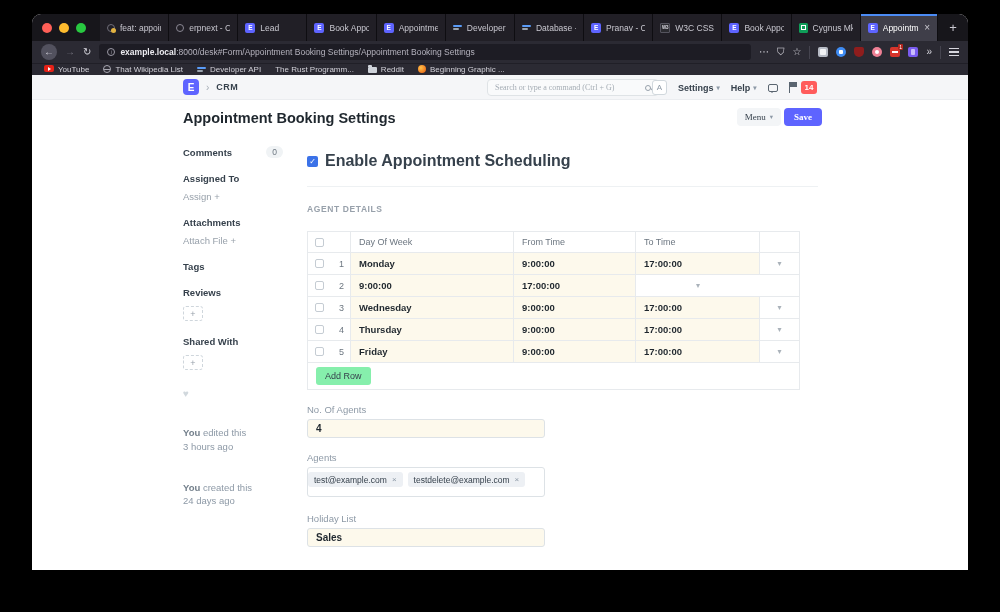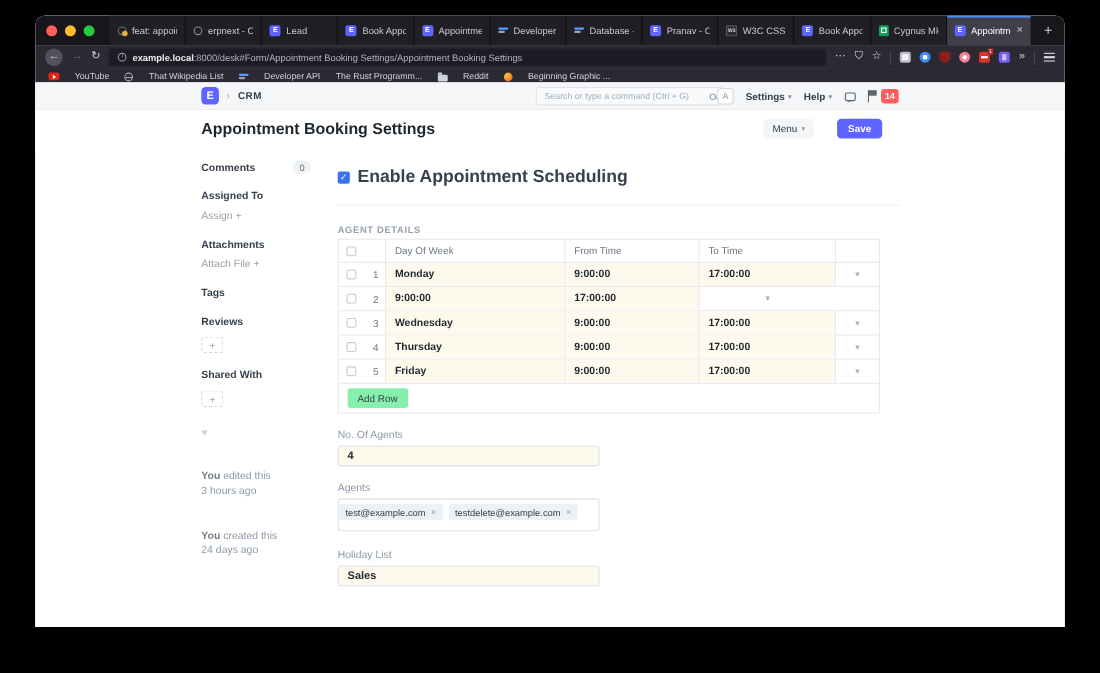--- a/index.html
+++ b/index.html
@@ -46,55 +46,55 @@
   .ext-blue { background:#3f8cf3; border-radius:50%; } .ext-blue::after{content:"";position:absolute;left:3px;top:3px;width:4px;height:4px;background:#fff;border-radius:1px;}
   .ext-shield { background:#8f1d1d; border-radius:2px 2px 50% 50%; }
   .ext-pink { background:#ef8095; border-radius:50%; } .ext-pink::after{content:"";position:absolute;left:3px;top:3px;width:4px;height:4px;background:#fff;border-radius:50%;}
   .ext-red { background:#d7352c; } .ext-red::after{content:"";position:absolute;left:2px;top:4px;width:6px;height:2px;background:#fff;}
   .ext-badge { position:absolute; top:-3px; right:-3px; background:#b1261e; color:#fff; font-size:5px; padding:0 1.5px; border-radius:1px; }
   .ext-purple { background:#7a5cf0; } .ext-purple::after{content:"";position:absolute;left:3px;top:2px;width:4px;height:6px;background:#cabdfa;border-radius:1px;}
   .hamburger { width:10px; height:8px; border-top:1.4px solid #d7d6de; border-bottom:1.4px solid #d7d6de; position:relative; }
   .hamburger::after { content:""; position:absolute; left:0; top:2.4px; width:10px; height:1.4px; background:#d7d6de; }
 
   .bookmarks { height:12px; background:#2b2a33; border-top:1px solid #201f27; display:flex; align-items:center; gap:14px; padding:0 12px; }
-  .bm { display:flex; align-items:center; gap:14px; }
+  .bm { display:flex; align-items:flex-start; gap:4px; }
   .bm-label { font-size:8px; color:#d2d1d9; white-space:nowrap; }
   .icon-youtube { width:10px; height:7px; background:#e62117; border-radius:2px; display:flex; align-items:center; justify-content:center; }
   .icon-youtube::after { content:""; border-left:3px solid #fff; border-top:2px solid transparent; border-bottom:2px solid transparent; }
   .icon-globe { width:8px; height:8px; border:1px solid #a9a8b2; border-radius:50%; position:relative; overflow:hidden; }
   .icon-globe::after { content:""; position:absolute; left:0; top:3px; width:8px; height:1px; background:#a9a8b2; }
   .icon-folder { width:9px; height:6px; background:#cfd3da; border-radius:1px; position:relative; margin-top:2px; }
   .icon-folder::before { content:""; position:absolute; top:-2px; left:0; width:4px; height:2px; background:#cfd3da; border-radius:1px 1px 0 0; }
   .icon-orange { width:8px; height:8px; border-radius:50%; background:radial-gradient(circle at 35% 35%, #ffc24b, #e8590c); }
 
   
   .app { position:relative; height:495px; background:#fff; }
   .app-navbar { position:relative; height:25px; background:#f5f6f8; border-bottom:1px solid #ebedf0; }
   .brand { position:absolute; left:151px; top:4px; display:flex; align-items:center; gap:7px; }
   .logo-e { width:16px; height:16px; border-radius:4px; background:#5e64ff; color:#fff; font-size:10px; font-weight:bold; display:flex; align-items:center; justify-content:center; }
   .crumb-chev { color:#a5adb5; font-size:10px; }
   .crumb { font-size:9px; font-weight:bold; color:#36414c; letter-spacing:.4px; }
   .searchbox { position:absolute; left:455px; top:4px; width:172px; height:17px; background:#f9fafb; border:1px solid #dfe3e6; border-radius:4px; display:flex; align-items:center; padding:0 7px; gap:5px; }
-  .searchbox input { flex:1 1 auto; min-width:0; border:none; background:transparent; outline:none; font-size:8px; color:#36414c; font-family:Liberation Sans, sans-serif; }
+  .searchbox input { flex:1 1 auto; min-width:0; border:none; background:transparent; outline:none; font-size:8px; color:#36414c; font-family:Liberation Serif, serif; }
   .searchbox input::placeholder { color:#a5adb5; }
   .icon-magnifier { width:6px; height:6px; border:1.2px solid #98a1ab; border-radius:50%; position:relative; flex:0 0 auto; }
   .icon-magnifier::after { content:""; position:absolute; width:3.5px; height:1.2px; background:#98a1ab; transform:rotate(45deg); right:-3px; bottom:-1px; }
   .nav-right { position:absolute; right:151px; top:0; height:25px; display:flex; align-items:center; gap:11px; }
   .avatar { width:15px; height:15px; border:1px solid #d1d8dd; border-radius:3px; background:#fff; color:#8d99a6; font-size:8px; display:flex; align-items:center; justify-content:center; }
   .nav-link { font-size:9px; font-weight:bold; color:#36414c; display:flex; align-items:center; gap:3px; }
   .caret { font-size:6.5px; color:#8d99a6; }
   .icon-chat { width:10px; height:8px; border:1.2px solid #5a6570; border-radius:2px; position:relative; }
   .icon-chat::after { content:""; position:absolute; left:1px; bottom:-4px; border:2px solid transparent; border-top-color:#5a6570; }
   .icon-flag { width:1.5px; height:11px; background:#5a6570; position:relative; }
   .icon-flag::after { content:""; position:absolute; left:1.5px; top:0; width:7px; height:4.5px; background:#5a6570; }
   .notif-badge { min-width:16px; height:13px; background:#ff5c5c; border-radius:3px; color:#fff; font-size:8px; font-weight:bold; display:flex; align-items:center; justify-content:center; padding:0 3px; }
 
   .page-header { position:relative; height:37px; background:#fff; }
   .page-title { position:absolute; left:151px; top:10px; font-size:14.5px; font-weight:bold; color:#1f272e; }
-  .hdr-btns { position:absolute; right:166px; top:8px; display:flex; gap:21px; }
+  .hdr-btns { position:absolute; right:146px; top:8px; display:flex; gap:3px;font-family:Liberation Serif, serif; }
   .btn-light { background:#f3f5f7; border:none; border-radius:4px; font-size:9px; color:#36414c; padding:4px 8px; display:flex; align-items:center; gap:4px; font-family:inherit; }
   .btn-primary { background:#5e64ff; border:none; border-radius:4px; font-size:9px; font-weight:bold; color:#fff; padding:4px 10px; font-family:inherit; }
 
   .body { position:absolute; top:62px; left:0; width:936px; height:433px; overflow:hidden; }
 
   
   .sidebar { position:absolute; left:151px; top:9px; width:100px; font-size:10px; }
   .sb-row { display:flex; justify-content:space-between; align-items:center; }
   .sb-label { color:#36414c; font-weight:bold; font-size:9.5px; }
   .sb-count { background:#f0f3f5; color:#6c7680; border-radius:7px; font-size:8.5px; padding:1px 6px; }
@@ -108,21 +108,21 @@
   
   .form { position:absolute; left:275px; top:0; width:511px; }
   .check-row { margin-top:15px; display:flex; align-items:center; gap:7px; }
   .checkbox-on { width:11px; height:11px; border-radius:2px; background:#3b72e8; color:#fff; font-size:8px; display:flex; align-items:center; justify-content:center; }
   .check-label { font-size:16px; color:#36414c; font-weight:bold; }
   .divider { margin-top:16px; border-top:1px solid #eef1f3; }
   .section-label { margin-top:17px; font-size:8.5px; color:#98a1ab; letter-spacing:.6px; font-weight:bold; }
   .field-label { font-size:9.5px; color:#8d99a6; }
   .lbl-slots { margin-top:11px; }
 
-  .grid-wrap { margin-top:3px; width:493px; border:1px solid #e7eaed; }
+  .grid-wrap { margin-top:17px; width:493px; border:1px solid #e7eaed; }
   .g-row { display:grid; grid-template-columns:43px 163px 122px 124px 1fr; border-bottom:1px solid #e7eaed; height:22px; }
   .g-head { height:21px; }
   .g-row:last-of-type {}
   .gc { border-right:1px solid #e7eaed; display:flex; align-items:center; padding:0 8px; min-width:0; }
   .gc:last-child { border-right:none; justify-content:center; }
   .gc-first { justify-content:space-between; padding:0 6px 0 7px; }
   .g-head .gc { color:#6c7680; font-size:9px; }
   .g-check { width:9px; height:9px; border:1px solid #c5ccd3; border-radius:2px; background:#fff; flex:0 0 auto; }
   .row-n { color:#6c7680; font-size:9px; }
   .cell-val { background:#fdf9ec; font-size:9.5px; font-weight:bold; color:#1f272e; }

